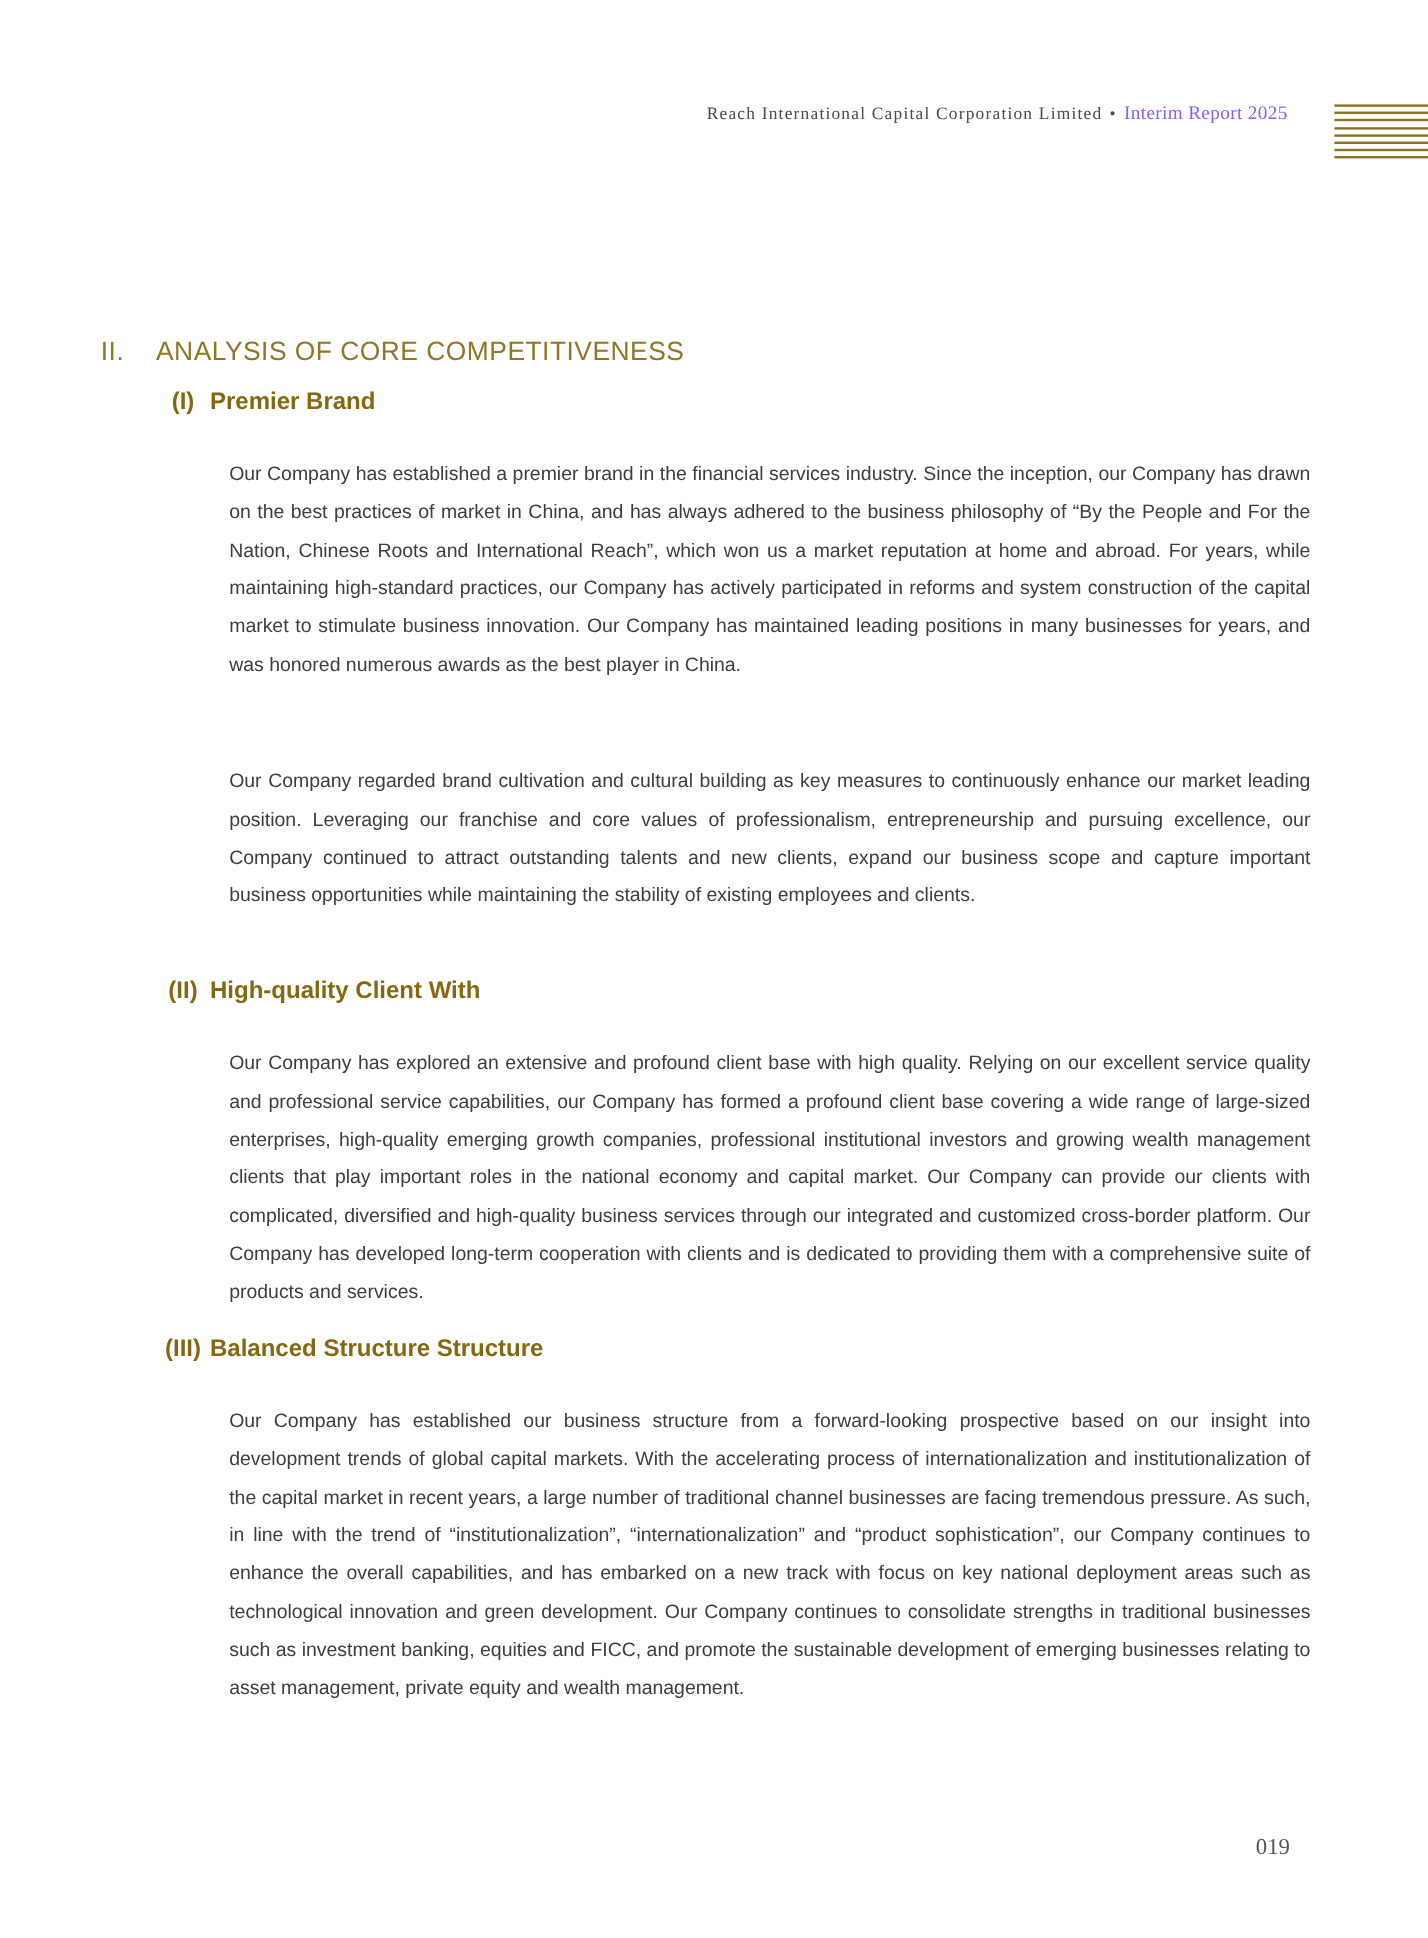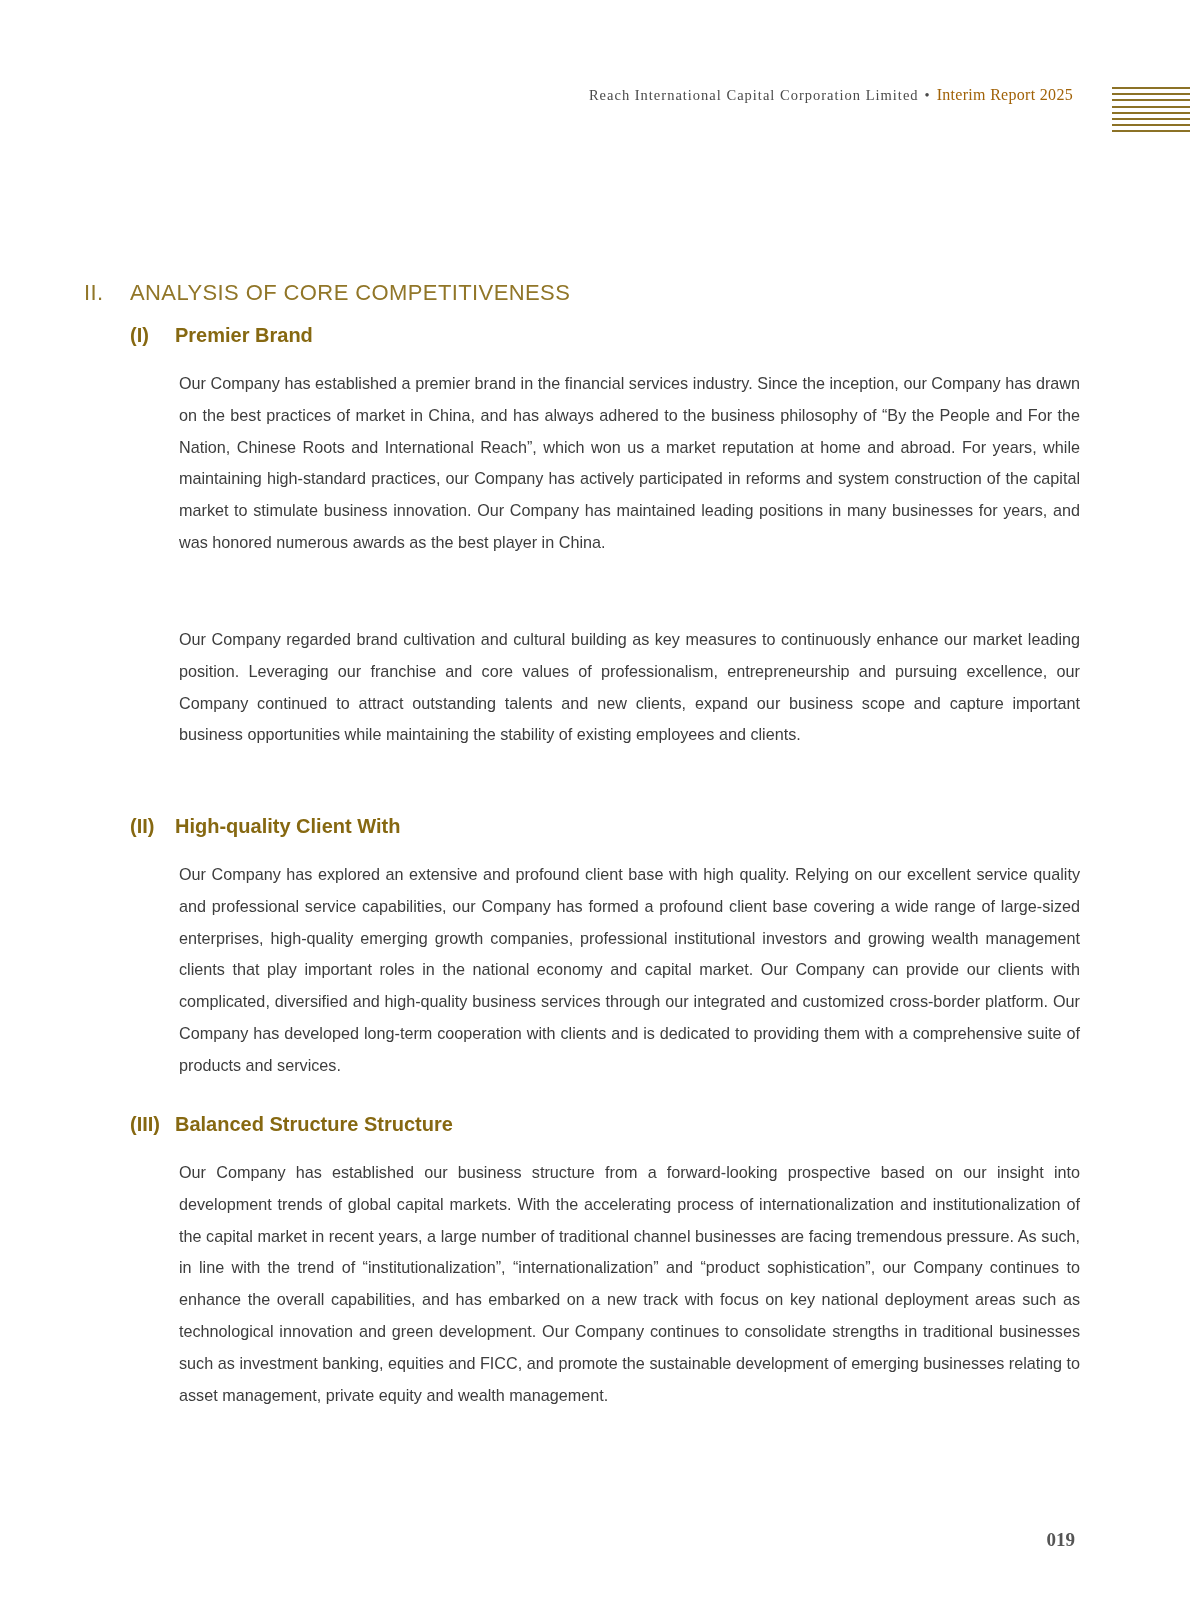--- a/index.html
+++ b/index.html
@@ -3,45 +3,45 @@
 <meta charset="utf-8">
 <style>
   html, body { margin: 0; padding: 0; background: #ffffff; }
   body { width: 1190px; height: 1615px; position: relative; overflow: hidden; }
   .header-text {
     position: absolute; top: 86px; right: 117px;
     font-family: "Liberation Serif", "DejaVu Serif", serif;
     font-size: 14.5px; letter-spacing: 1px; color: #4a4a4a; white-space: nowrap;
   }
   .header-text .dot { margin: 0 6px; color: #4a4a4a; }
-  .header-text .report { color: #a16207; letter-spacing: 0.3px; font-size: 16px; }
+  .header-text .report { color: #8b5cf6; letter-spacing: 0.3px; font-size: 16px; }
   .stripes { position: absolute; top: 87px; left: 1112px; width: 78px; }
   .stripes div { height: 2px; background: #8c7226; margin-bottom: 4.2px; }
   .section-title {
     position: absolute; top: 280px; left: 84px;
     font-family: Liberation Sans, sans-serif;
     font-size: 22px; color: #917628; letter-spacing: 0.4px; white-space: nowrap;
   }
   .section-title .num { display: inline-block; width: 46px; }
   .sub {
     position: absolute; left: 130px;
     font-family: "Liberation Sans", "DejaVu Sans", sans-serif;
-    font-weight: bold; font-size: 20px; color: #866811; white-space: nowrap;
+    font-weight: bold; font-size: 20px; color: #866811; white-space: nowrap; text-align: center;
   }
   .sub .num { display: inline-block; width: 45px; }
   .para {
     position: absolute; left: 175px; width: 901px;
     font-family: "Liberation Sans", "DejaVu Sans", sans-serif;
     font-size: 16.2px; line-height: 31.8px; color: #3d3d3d;
-    text-align: justify; margin: 4px; font-weight: normal;
+    text-align: justify; margin: 16px; font-weight: normal;
   }
   .page-num {
     position: absolute; top: 1529px; right: 115px;
     font-family: "Liberation Serif", "DejaVu Serif", serif;
-    font-size: 19px; color: #555555; font-weight: bold;
+    font-size: 19px; color: #555555; font-weight: normal;
   }
 </style>
 </head>
 <body>
 
 <div class="header-text">
   <span>Reach International Capital Corporation Limited</span><span class="dot">•</span><span class="report">Interim Report 2025</span>
 </div>
 
 <div class="stripes">

